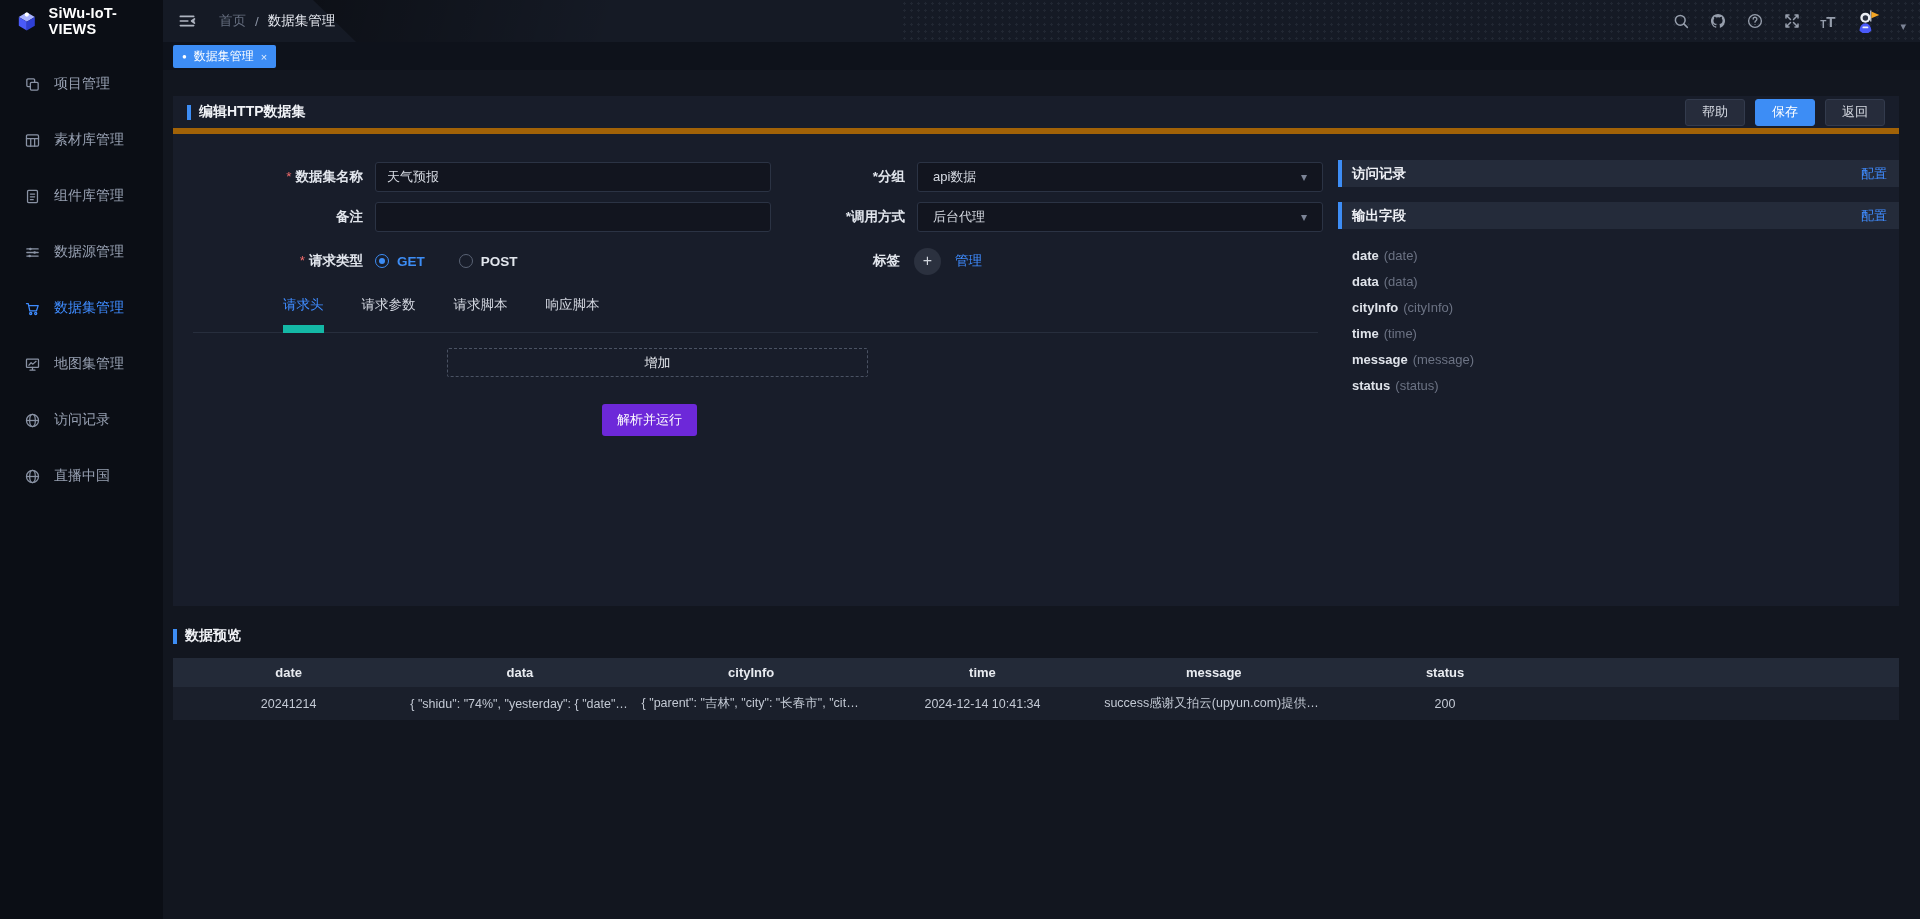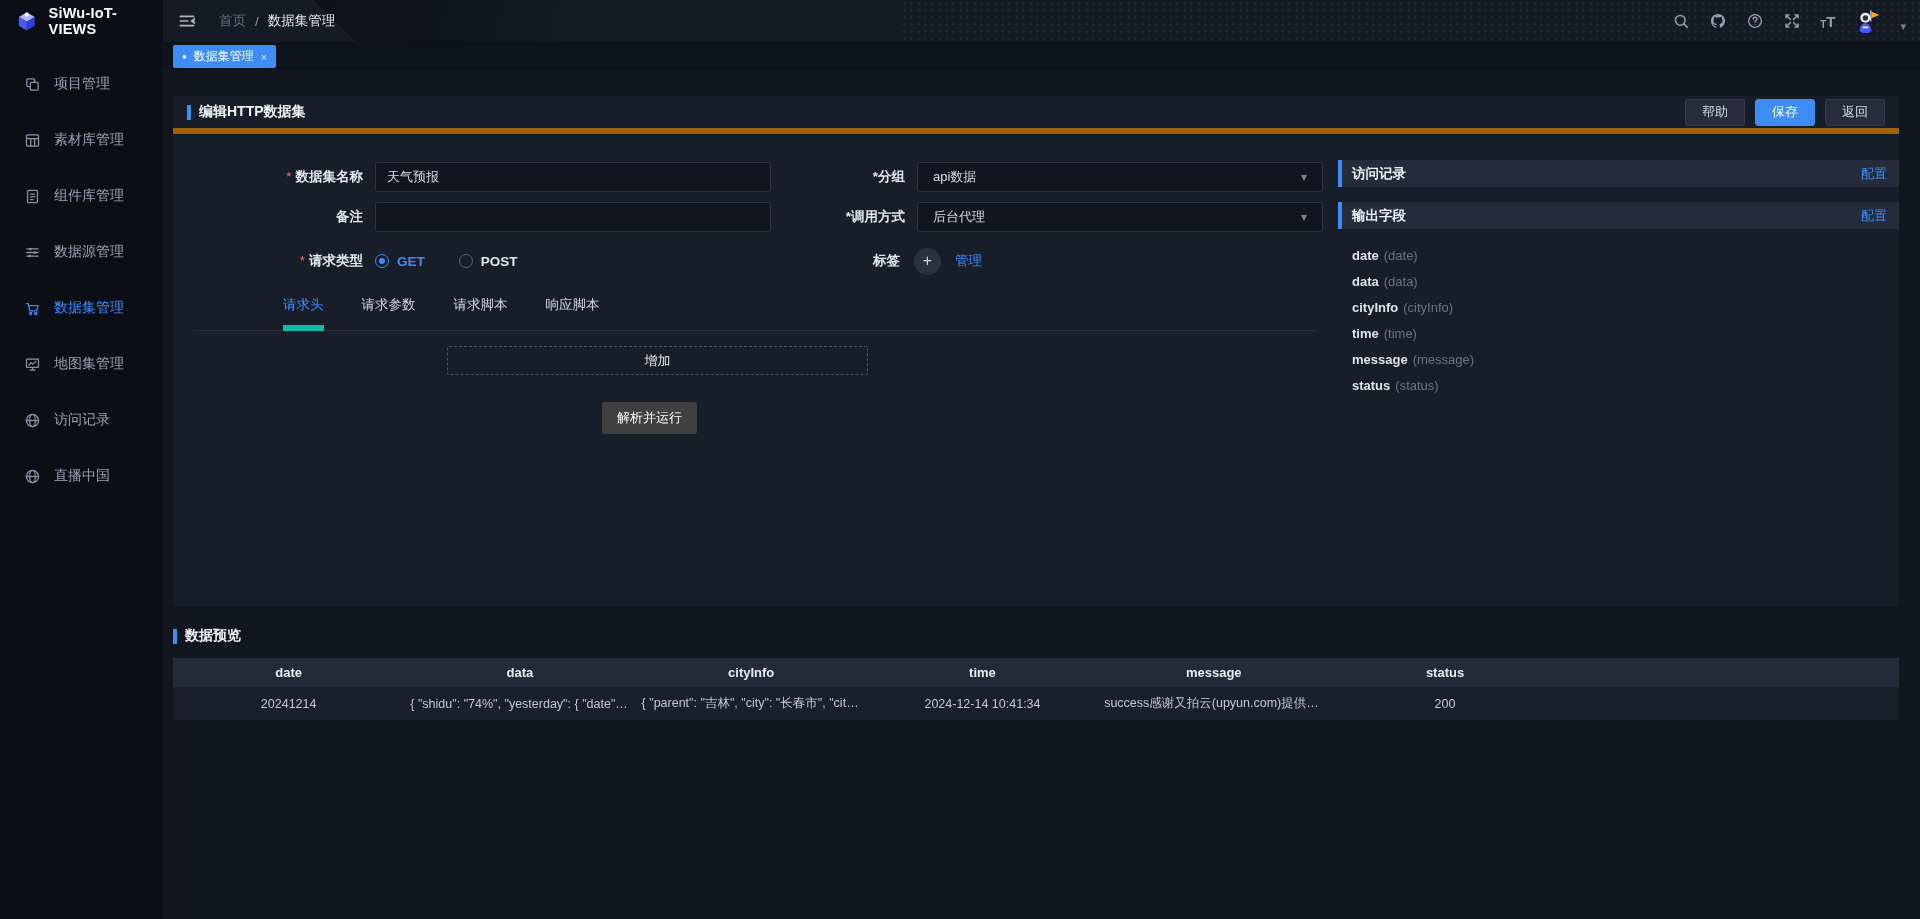--- a/index.html
+++ b/index.html
@@ -87,26 +87,26 @@
 
   .tags-group { position:absolute; left:680px; display:flex; align-items:center; gap:14px; }
   .tags-label { color:#e2e6ed; font-size:13.5px; font-weight:bold; }
   .plus-btn { width:27px; height:27px; border-radius:50%; background:#2b313f; color:#d0d5dd;
     font-size:16px; display:flex; align-items:center; justify-content:center; cursor:pointer; }
   .link { color:#3f8cff; font-size:13.5px; cursor:pointer; }
 
   .tabs-wrap { margin-top:20px; width:1125px; border-bottom:1px solid #272e3d;
     padding-left:90px; display:flex; gap:38px; }
   .rtab { font-size:13.5px; color:#d3d7e0; padding-bottom:11px; cursor:pointer; }
-  .rtab.active { color:#3f8cff; border-bottom:6px solid #14b8a6; margin-bottom:-1px; }
+  .rtab.active { color:#3f8cff; border-bottom:8px solid #14b8a6; margin-bottom:-1px; }
 
   .add-btn { width:421px; height:29px; margin:15px 0 0 254px; border:1px dashed #4a5263;
     color:#e5e8ee; font-size:13px; display:flex; align-items:center; justify-content:center;
     cursor:pointer; border-radius:2px; }
-  .run-btn { display:inline-block; margin:27px 0 0 409px; padding:7px 15px; background:#404040;
+  .run-btn { display:inline-block; margin:27px 0 0 409px; padding:7px 15px; background:#6d28d9;
     color:#fff; font-size:13px; border:none; border-radius:3px; cursor:pointer; font-family:inherit; }
 
   
   .right-panel { position:absolute; right:0; top:26px; width:561px; }
   .rp-band { height:27px; background:#242b3a; display:flex; align-items:center; margin-bottom:15px; }
   .rp-accent { width:4px; height:100%; background:#3d8df5; margin-right:10px; flex:none; }
   .rp-title { color:#eef0f5; font-size:13.5px; font-weight:bold; }
   .rp-config { margin-left:auto; margin-right:12px; color:#3f8cff; font-size:13px; cursor:pointer; }
   .rp-fields { padding-left:14px; margin-top:-2px; }
   .rp-field { height:26px; display:flex; align-items:center; font-size:13px; }

